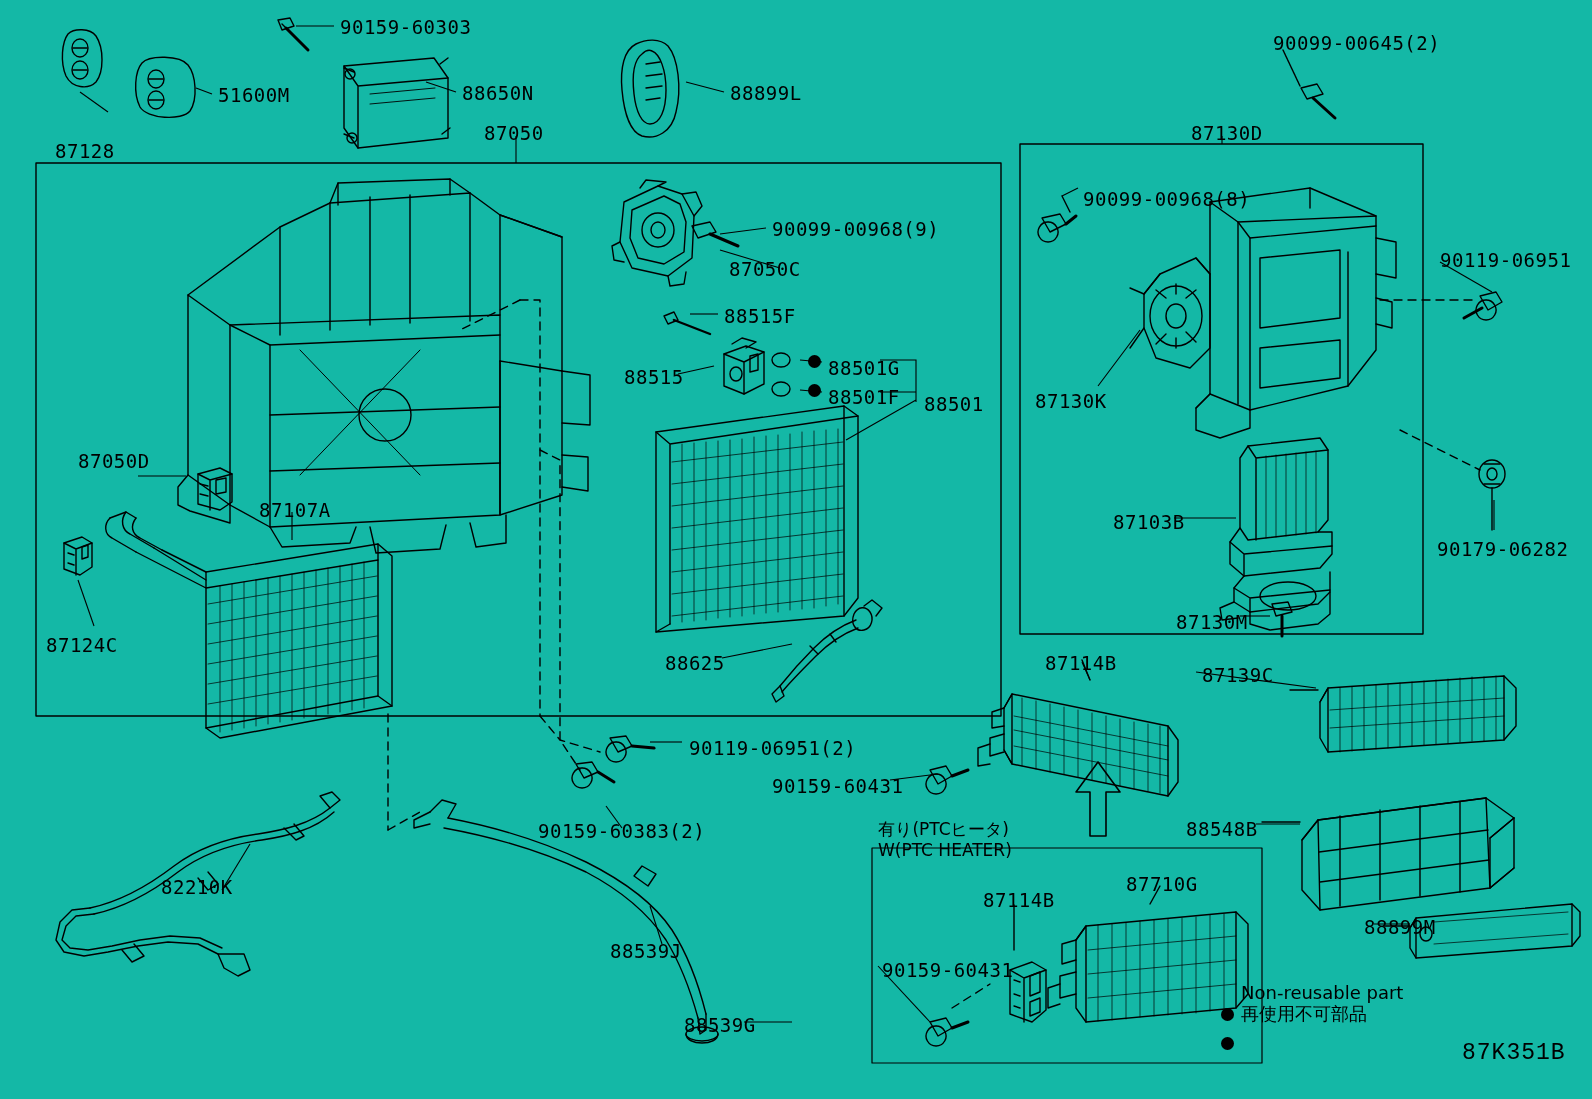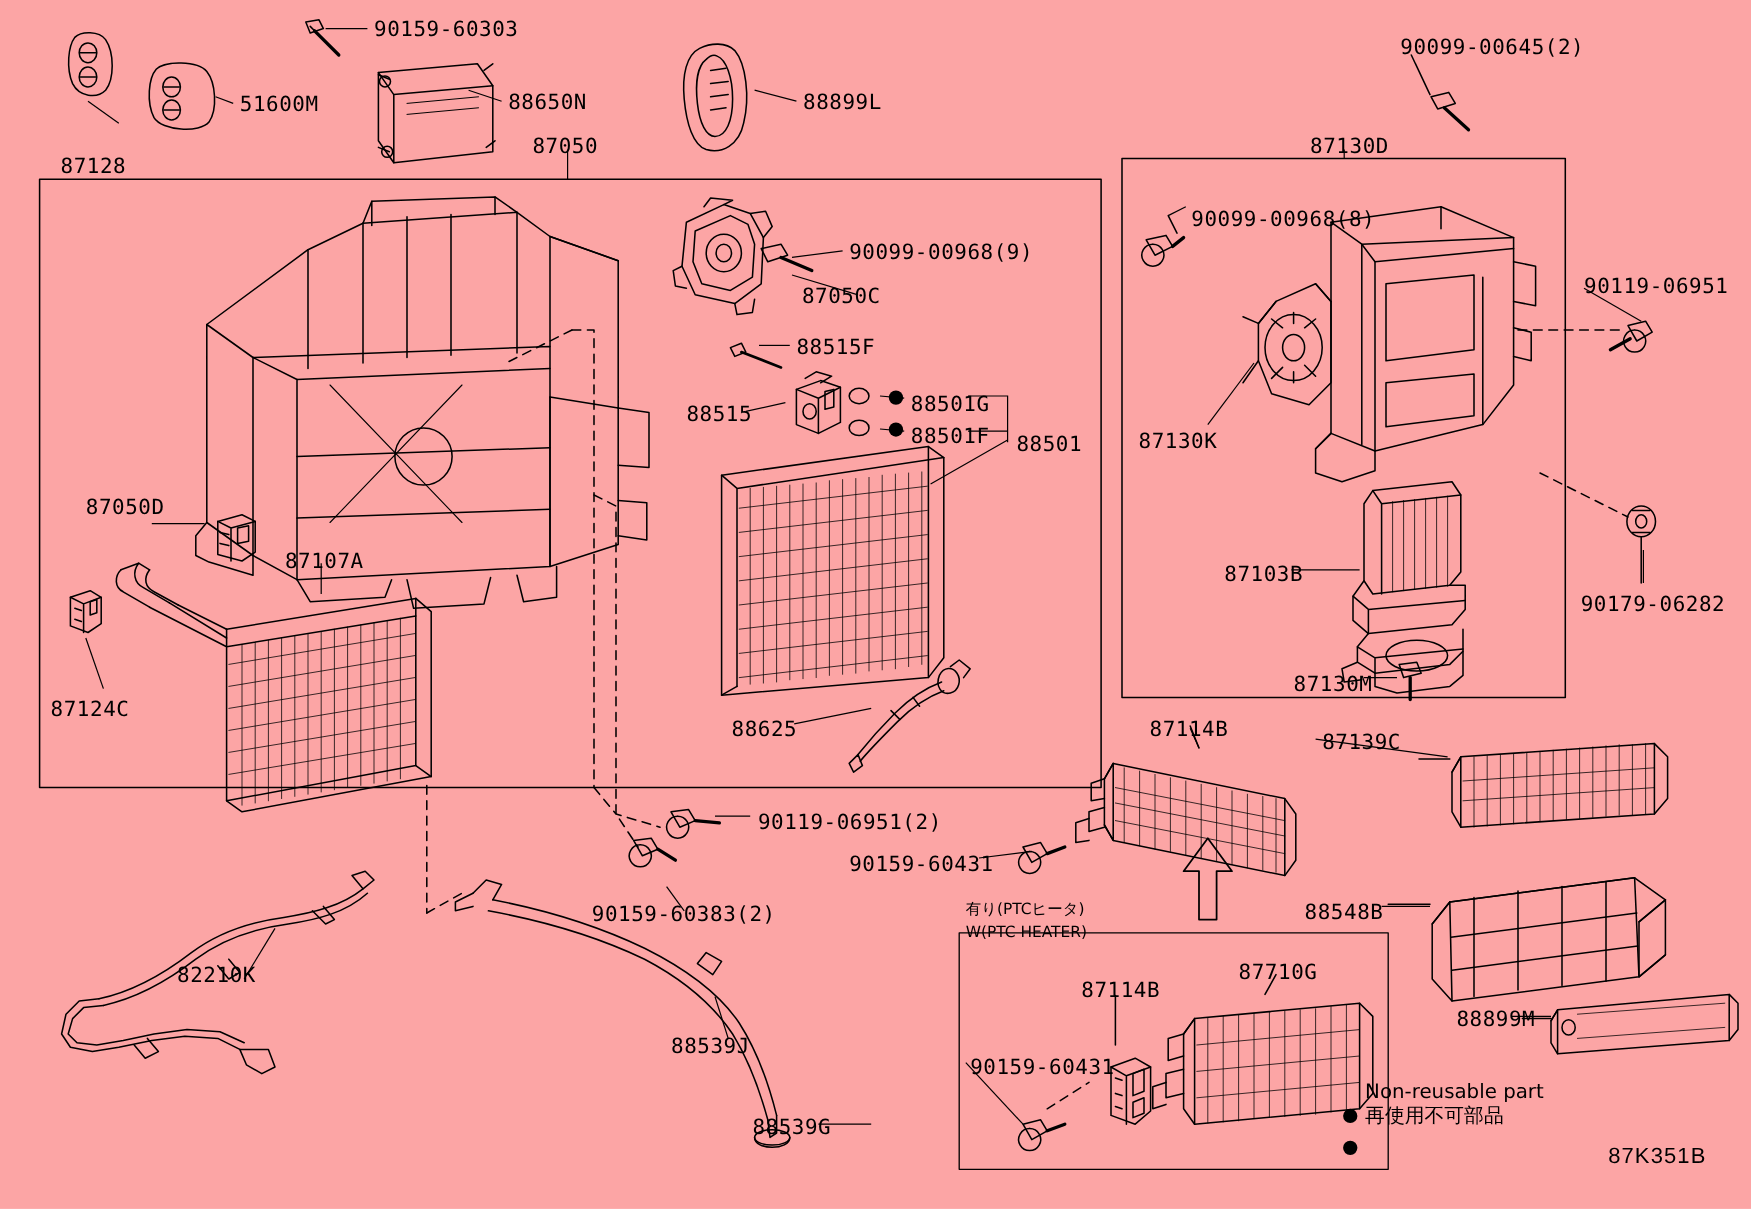--- a/index.html
+++ b/index.html
@@ -1,20 +1,20 @@
 <!DOCTYPE html>
 <html><head>
 <meta charset="utf-8">
 <style>
   html,body{margin:0;padding:0;background:#ffffff;}
   body{font-family:"DejaVu Sans Mono", monospace;}
-  #sheet{position:relative;width:1592px;height:1099px;background:#fca5a5;overflow:hidden;}
+  #sheet{position:relative;width:1592px;height:1099px;background:#14b8a6;overflow:hidden;}
   .lbl{position:absolute;font-family:"DejaVu Sans Mono", monospace;font-size:19px;color:#000;white-space:nowrap;letter-spacing:0.5px;}
-  .jp{position:absolute;font-family:"DejaVu Sans", sans-serif;font-size:14px;color:#000;white-space:nowrap;}
-  .code{position:absolute;font-family:Liberation Sans, sans-serif;font-size:20px;color:#000;letter-spacing:1px;}
+  .jp{position:absolute;font-family:"DejaVu Sans", sans-serif;font-size:17px;color:#000;white-space:nowrap;}
+  .code{position:absolute;font-family:Liberation Mono, monospace;font-size:23px;color:#000;letter-spacing:1px;}
   .legend-txt{position:absolute;font-family:"DejaVu Sans", sans-serif;font-size:18px;color:#000;white-space:nowrap;}
   svg.overlay{position:absolute;left:0;top:0;width:1592px;height:1099px;pointer-events:none;}
   .dot{position:absolute;width:13px;height:13px;border-radius:50%;background:#000;}
 </style>
 </head>
 <body>
 
 <div id="sheet">
 
   <svg class="overlay" viewBox="0 0 1592 1099">
@@ -428,21 +428,21 @@
   <div class="lbl" style="left:1045px;top:652px">87114B</div>
   <div class="lbl" style="left:1202px;top:664px">87139C</div>
   <div class="lbl" style="left:689px;top:737px">90119-06951(2)</div>
   <div class="lbl" style="left:772px;top:775px">90159-60431</div>
   <div class="lbl" style="left:1186px;top:818px">88548B</div>
   <div class="lbl" style="left:538px;top:820px">90159-60383(2)</div>
   <div class="lbl" style="left:983px;top:889px">87114B</div>
   <div class="lbl" style="left:1126px;top:873px">87710G</div>
   <div class="lbl" style="left:161px;top:876px">82210K</div>
   <div class="lbl" style="left:610px;top:940px">88539J</div>
-  <div class="lbl" style="left:1324px;top:916px">88899M</div>
+  <div class="lbl" style="left:1364px;top:916px">88899M</div>
   <div class="lbl" style="left:882px;top:959px">90159-60431</div>
   <div class="lbl" style="left:684px;top:1014px">88539G</div>
 
   <div class="dot" style="left:808px;top:355px"></div>
   <div class="dot" style="left:808px;top:384px"></div>
   <div class="dot" style="left:1221px;top:1008px"></div>
   <div class="dot" style="left:1221px;top:1037px"></div>
 
   <div class="jp" style="left:878px;top:818px">有り(PTCヒータ)</div>
   <div class="jp" style="left:878px;top:840px">W(PTC HEATER)</div>

